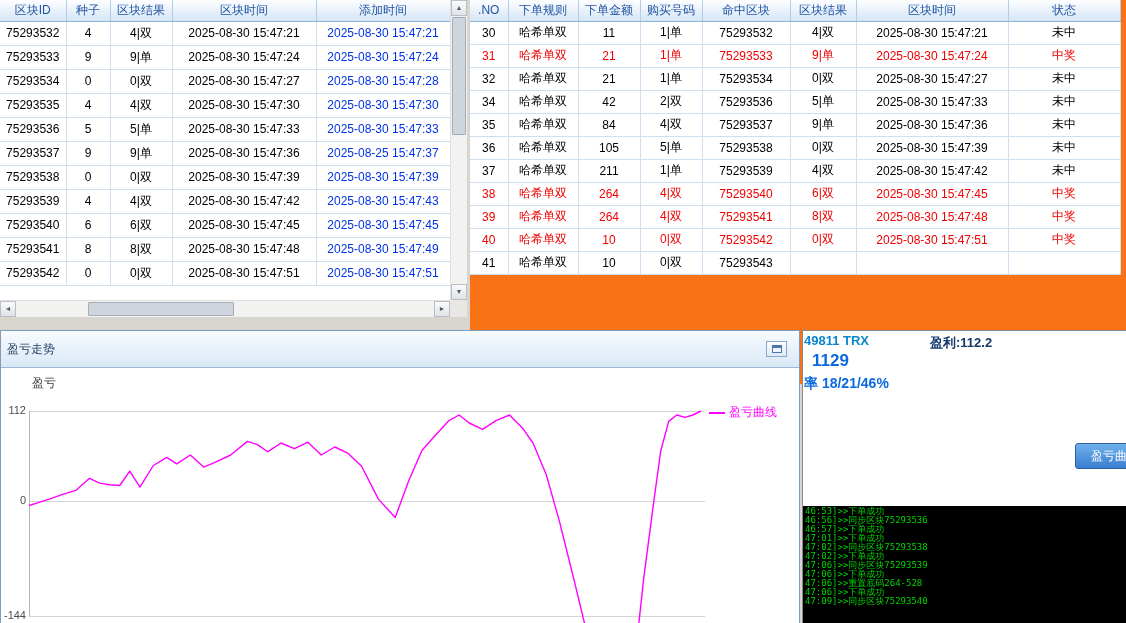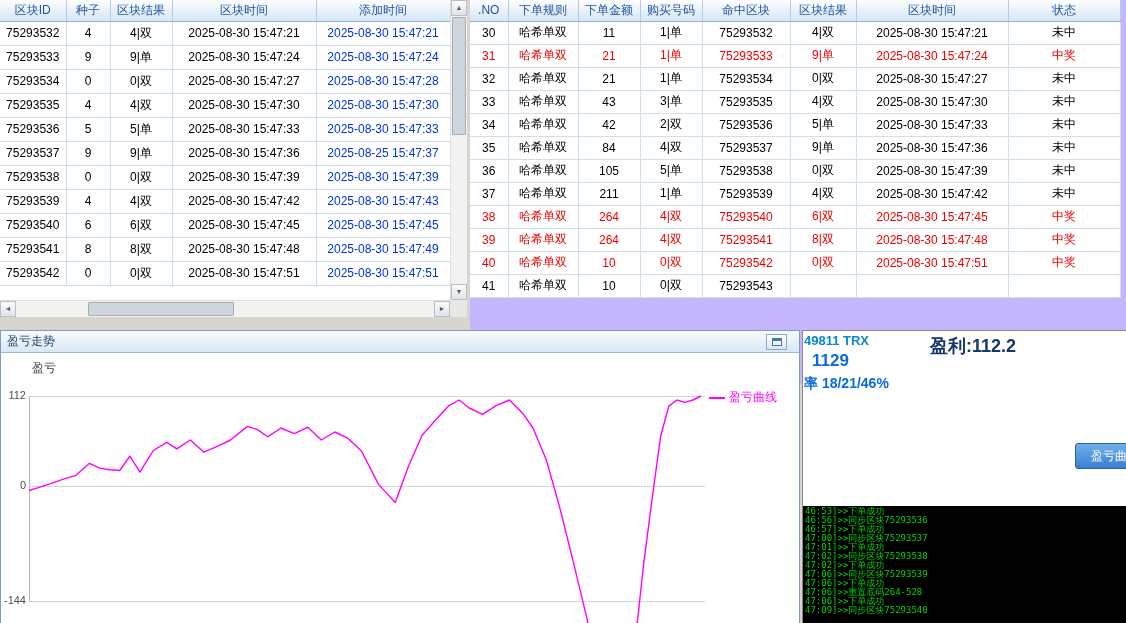--- a/index.html
+++ b/index.html
@@ -41,31 +41,31 @@
   .vscroll .up { left:0; top:0; }
   .vscroll .down { left:0; bottom:0; }
   .hscroll .left { left:0; top:0; }
   .hscroll .right { right:0; top:0; }
   .sb-thumb { position:absolute; background:#cfd5dd; border:1px solid #a4aeba; border-radius:1px; }
   .vthumb { left:1px; top:17px; width:14px; height:118px; }
   .hthumb { top:1px; left:88px; width:146px; height:14px; }
   .scroll-corner { position:absolute; left:450px; top:300px; width:17px; height:17px; background:#e9e7e3; }
 
   
-  .orders-panel { position:absolute; left:470px; top:0; width:656px; height:384px; background:#c4b5fd; }
+  .orders-panel { position:absolute; left:470px; top:0; width:656px; height:384px; background:#f97316; }
   #orders-table { width:650px; }
   #orders-table td { height:23px; }
 
   
   .profit-window {
     position:absolute; left:0; top:330px; width:800px; height:293px;
     background:#fff; border:1px solid #7f9db9;
   }
   .profit-titlebar {
-    height:22px; display:flex; align-items:center; padding:0 6px;
+    height:37px; display:flex; align-items:center; padding:0 6px;
     background:linear-gradient(#f8fbfe,#d9e8f6); border-bottom:1px solid #9cb8d4;
     font-size:12px; color:#1d3a5f;
   }
   .win-btn {
     margin-left:auto; margin-right:6px; width:21px; height:16px;
     background:linear-gradient(#ffffff,#dce9f7); border:1px solid #8aa8c9;
     display:flex; align-items:center; justify-content:center; cursor:default;
   }
   .win-btn-icon { width:10px; height:8px; border:1px solid #4a76ad; border-top:3px solid #4a76ad; background:#eef4fb; }
   .chart-body { position:relative; width:798px; height:270px; overflow:hidden; background:#fff; }
@@ -79,21 +79,21 @@
   .chart-legend { position:absolute; left:708px; top:36px; display:flex; align-items:center; gap:4px; }
   .legend-line { width:16px; height:2px; background:#ff00ff; }
   .legend-text { font-size:12px; color:#ff00ff; white-space:nowrap; }
 
   
   .stats-panel {
     position:absolute; left:802px; top:330px; width:324px; height:293px;
     background:#fff; border-left:1px solid #8a8a8a; border-top:1px solid #8a8a8a; overflow:hidden;
   }
   .stat-balance { position:absolute; left:1px; top:2px; font-size:13px; font-weight:bold; color:#0b86ce; white-space:nowrap; }
-  .stat-profit  { position:absolute; left:127px; top:3px; font-size:18px; font-weight:bold; color:#14386b; white-space:nowrap; }
+  .stat-profit  { position:absolute; left:127px; top:3px; font-size:13px; font-weight:bold; color:#14386b; white-space:nowrap; }
   .stat-flow    { position:absolute; left:9px; top:20px; font-size:17px; font-weight:bold; color:#0a69dd; white-space:nowrap; }
   .stat-rate    { position:absolute; left:1px; top:44px; font-size:14px; font-weight:bold; color:#0a69dd; white-space:nowrap; }
   .curve-button {
     position:absolute; left:272px; top:112px; width:80px; height:26px;
     background:linear-gradient(#6fb0ec,#3a7fd0); border:1px solid #2c639f; border-radius:3px;
     color:#fff; font-size:12px; text-align:center; line-height:24px; white-space:nowrap; overflow:hidden;
   }
   .log-console {
     position:absolute; left:0; top:175px; width:324px; height:118px;
     background:#000; color:#00d400; padding:1px 0 0 2px;
@@ -261,30 +261,20 @@
           <td>中奖</td>
         </tr>
         <tr>
           <td>32</td>
           <td>哈希单双</td>
           <td>21</td>
           <td>1|单</td>
           <td>75293534</td>
           <td>0|双</td>
           <td>2025-08-30 15:47:27</td>
-          <td>未中</td>
-        </tr>
-        <tr>
-          <td>33</td>
-          <td>哈希单双</td>
-          <td>43</td>
-          <td>3|单</td>
-          <td>75293535</td>
-          <td>4|双</td>
-          <td>2025-08-30 15:47:30</td>
           <td>未中</td>
         </tr>
         <tr>
           <td>34</td>
           <td>哈希单双</td>
           <td>42</td>
           <td>2|双</td>
           <td>75293536</td>
           <td>5|单</td>
           <td>2025-08-30 15:47:33</td>
@@ -393,21 +383,20 @@
 <div class="stats-panel">
   <div class="stat-balance">49811 TRX</div>
   <div class="stat-profit">盈利:112.2</div>
   <div class="stat-flow">1129</div>
   <div class="stat-rate">率 18/21/46%</div>
   <div class="curve-button">盈亏曲线</div>
   <div class="log-console">
       <div>46:53]&gt;&gt;下单成功</div>
       <div>46:56]&gt;&gt;同步区块75293536</div>
       <div>46:57]&gt;&gt;下单成功</div>
-      <div>47:00]&gt;&gt;同步区块75293537</div>
       <div>47:01]&gt;&gt;下单成功</div>
       <div>47:02]&gt;&gt;同步区块75293538</div>
       <div>47:02]&gt;&gt;下单成功</div>
       <div>47:06]&gt;&gt;同步区块75293539</div>
       <div>47:06]&gt;&gt;下单成功</div>
       <div>47:06]&gt;&gt;重置底码264-528</div>
       <div>47:06]&gt;&gt;下单成功</div>
       <div>47:09]&gt;&gt;同步区块75293540</div>
     </div>
 </div>

